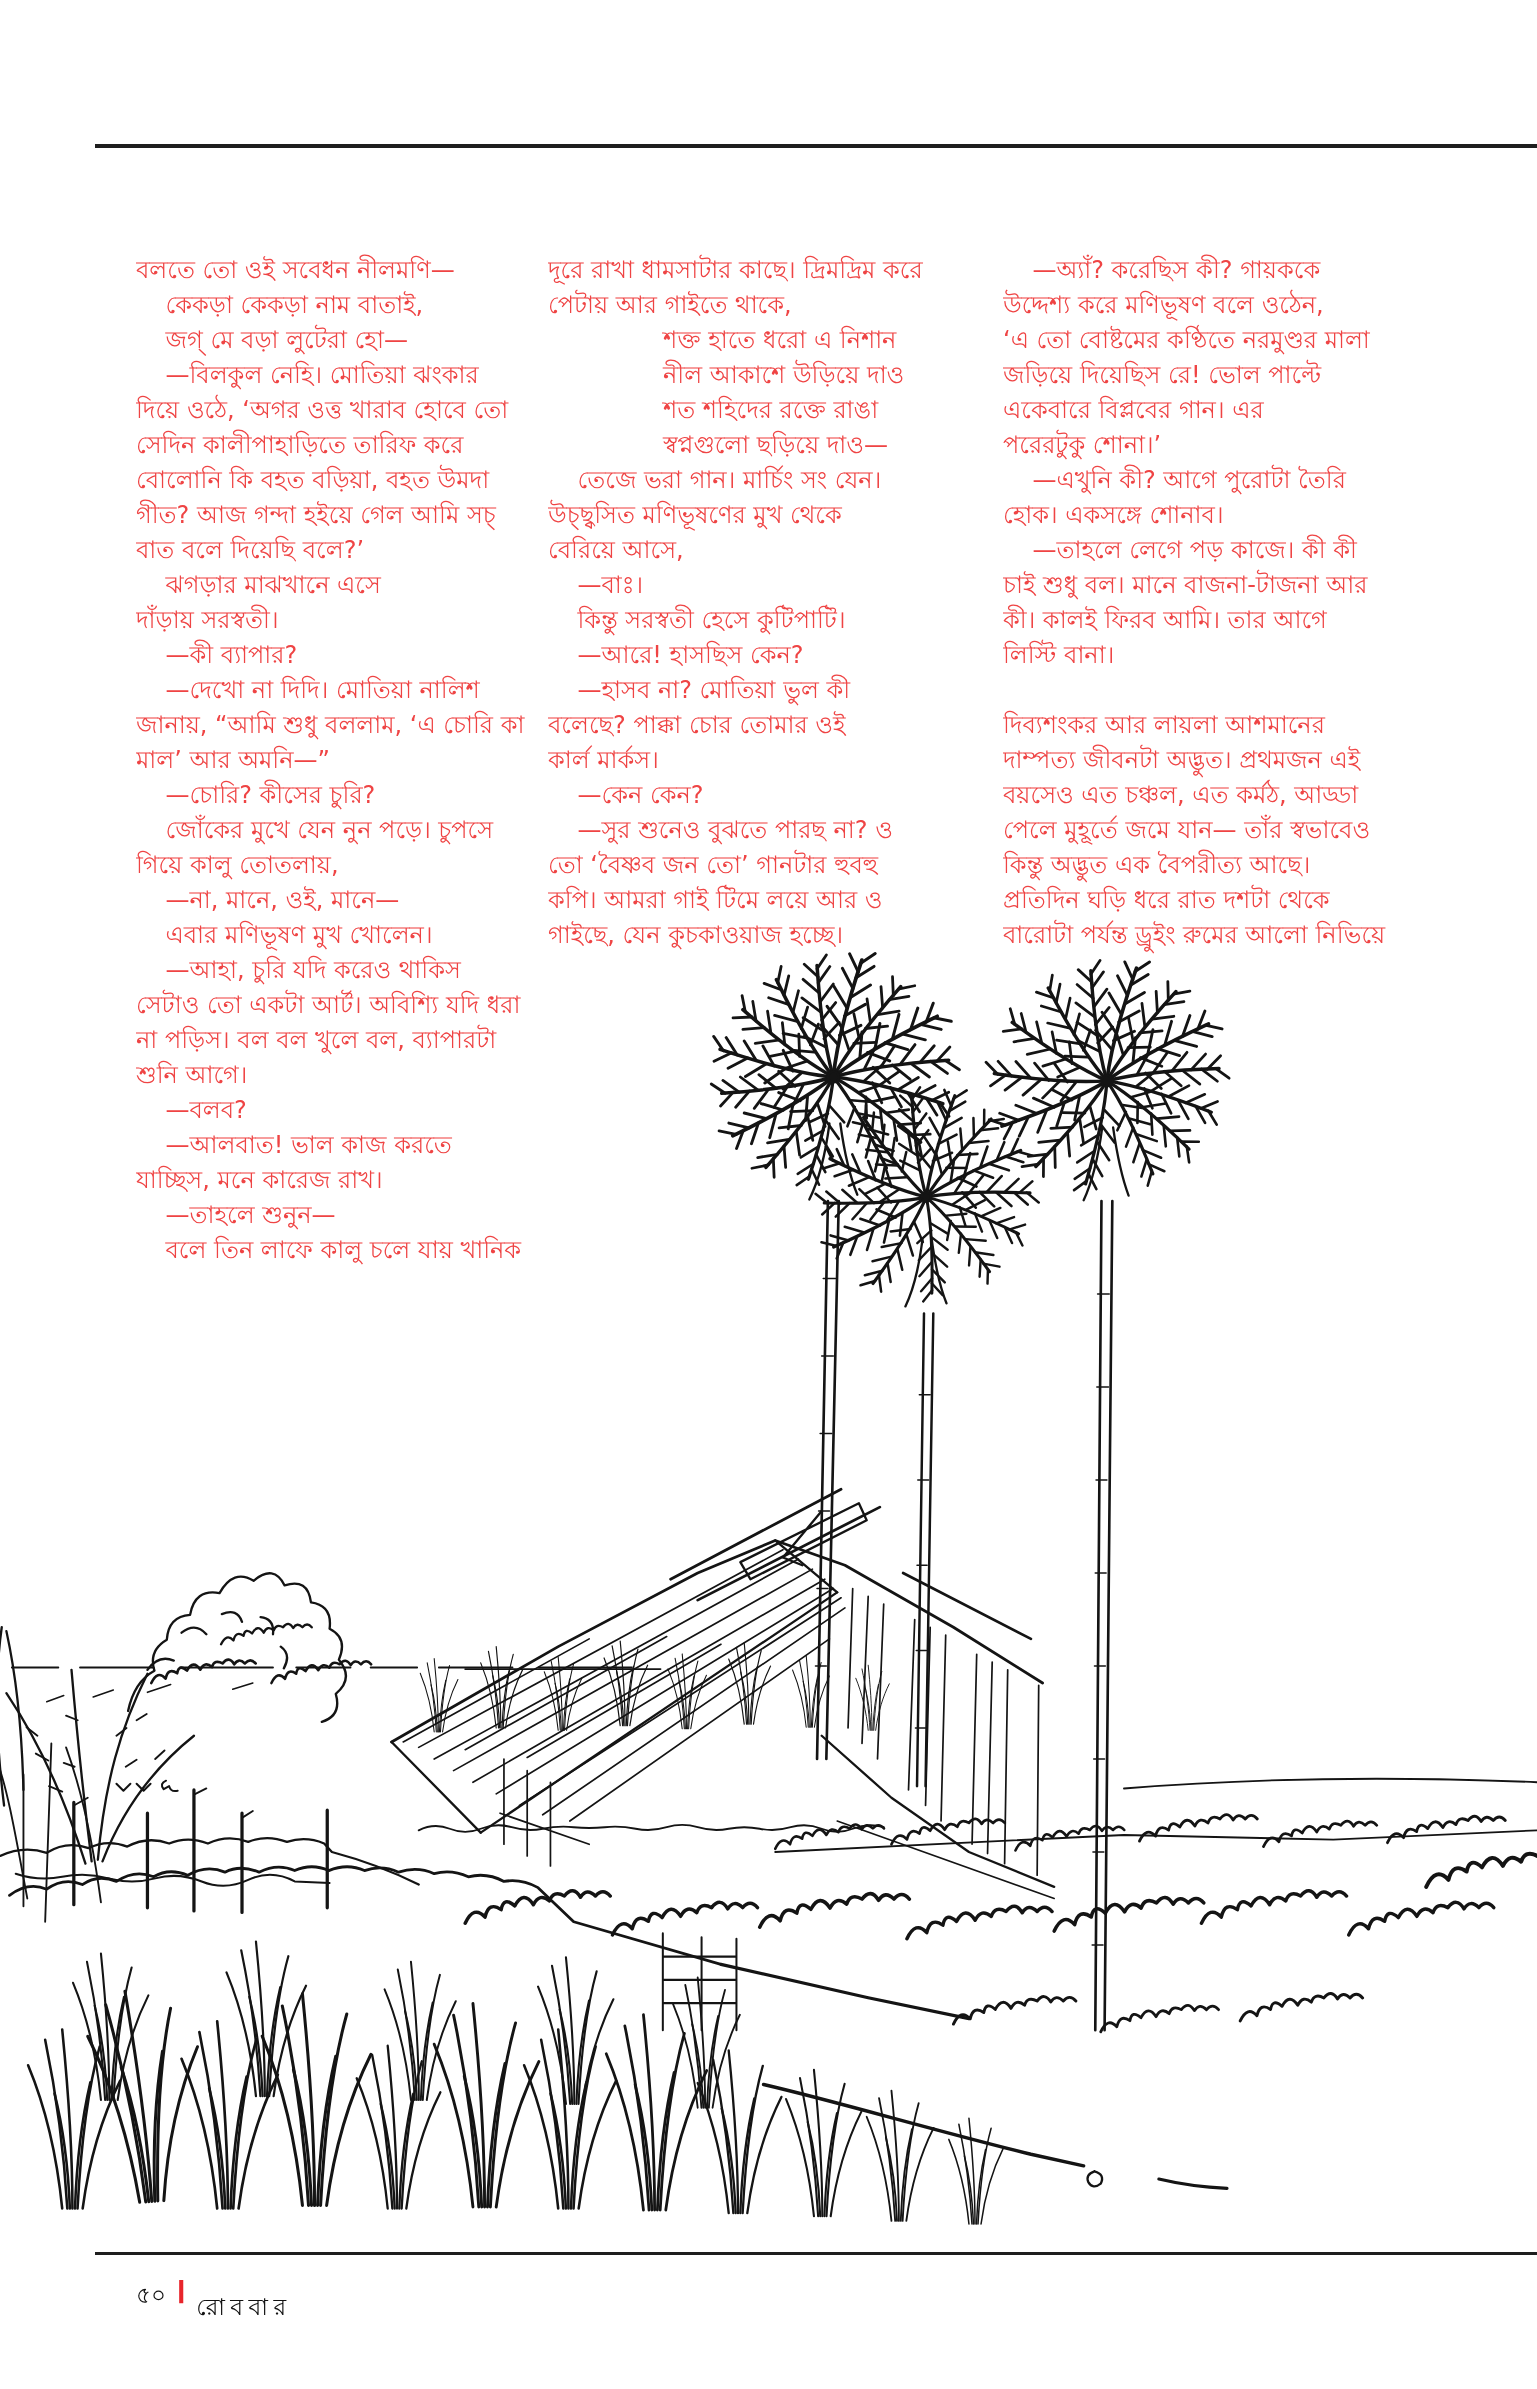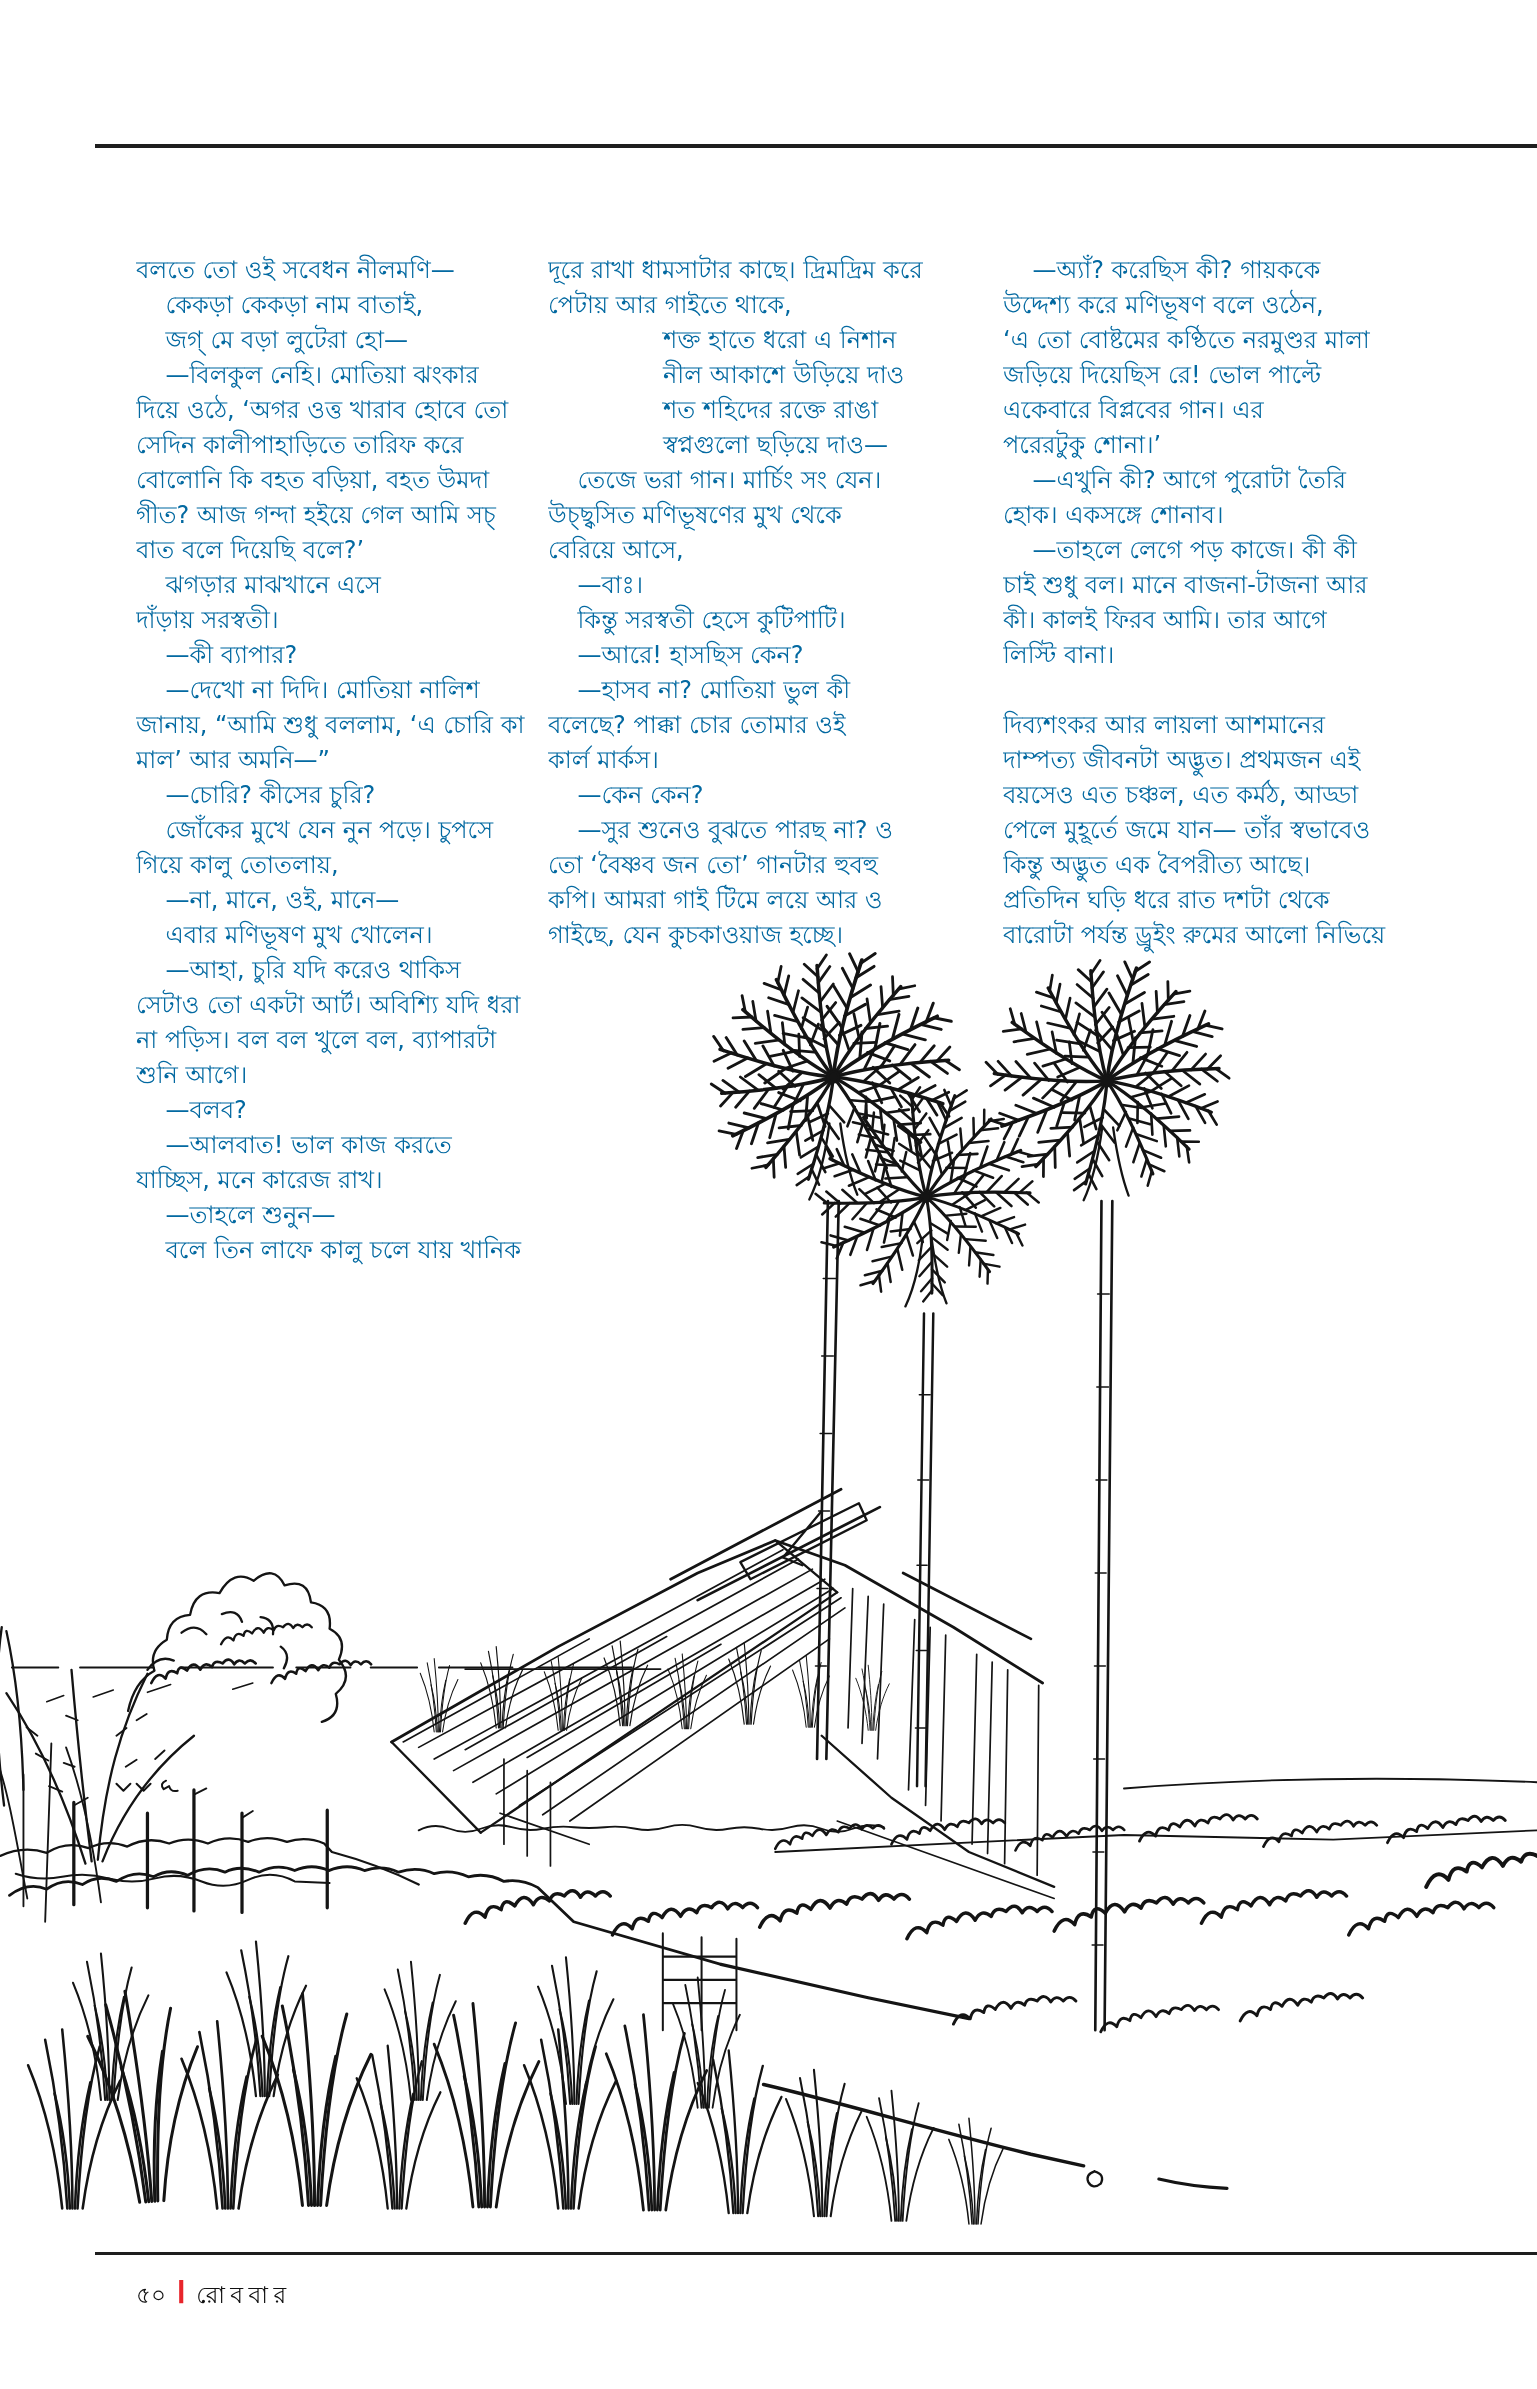--- a/index.html
+++ b/index.html
@@ -12,37 +12,37 @@
     color:#1b1b1b;
   }
   .rule{position:absolute;background:#1e1e1e;}
   #top-rule{left:95px;top:144px;right:0;height:3.9px;}
   #footer-rule{left:95px;top:2252px;right:0;height:3.1px;}
 
   .col{
     position:absolute;top:253px;
     font-size:24px;line-height:35px;
     white-space:nowrap;overflow:hidden;
-    color:#0369a1;
+    color:#ef4444;
   }
   #col-left{left:136px;width:403px;height:1031px;}
   #col-mid{left:548px;width:388px;height:729px;}
   #col-right{left:1003px;width:407px;height:729px;}
   .line{height:35px;}
   .line.ind{padding-left:29.5px;}
   .line.poem{padding-left:115px;}
   .line.blank{height:35px;}
 
   .footer{
     position:absolute;left:136px;top:2277px;
     font-size:23px;display:flex;align-items:flex-start;gap:11px;
     color:#111;
   }
   .footer .sep{font-weight:bold;transform:scaleX(1.6);}
-  .footer .mag{letter-spacing:5.4px;}
+  .footer .mag{letter-spacing:5.4px;margin-top:12px;}
 
   #illustration{position:absolute;left:0;top:891px;}
   #illustration *{vector-effect:none;}
 </style>
 </head>
 <body>
 
 <div class="page">
 
   <div id="top-rule" class="rule"></div>

